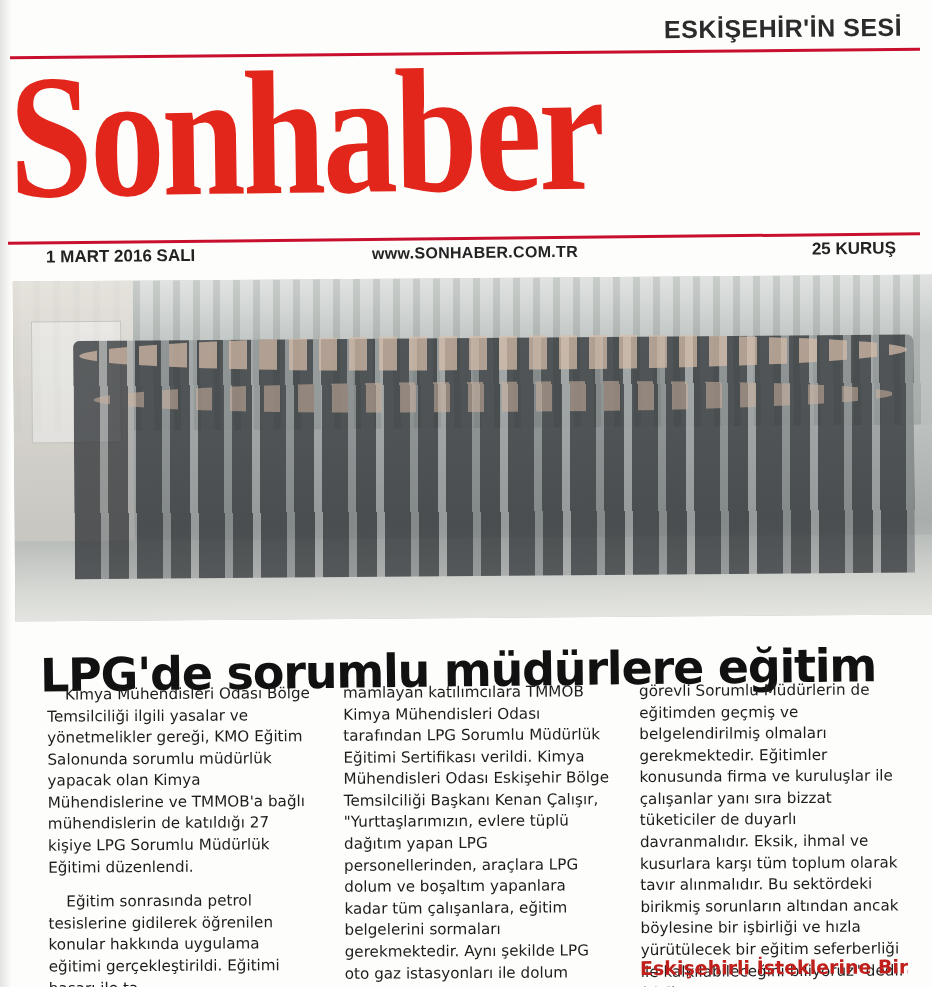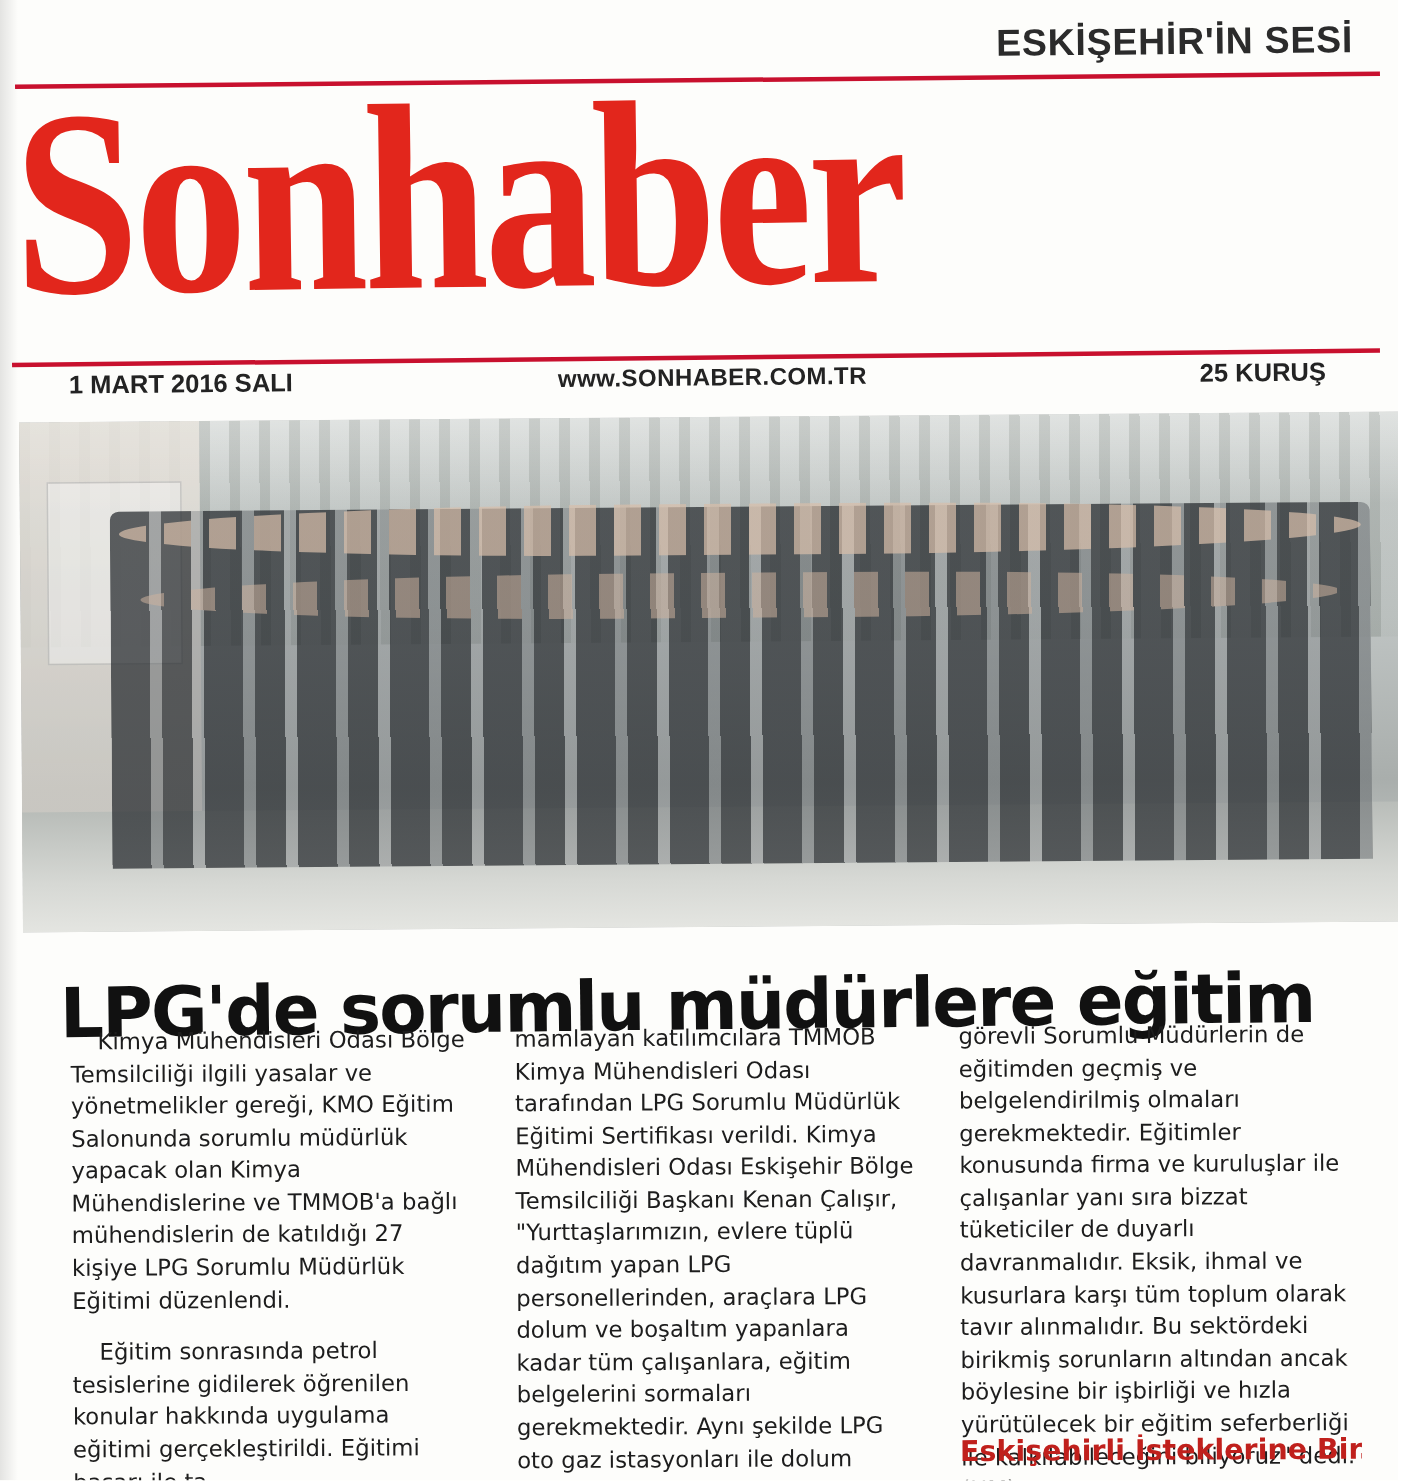--- a/index.html
+++ b/index.html
@@ -99,21 +99,21 @@
     position: absolute;
     left: 372px;
     top: 1px;
     font-size: 16px;
     font-weight: bold;
     color: #232323;
     letter-spacing: 0.3px;
   }
   .infoline .price {
     position: absolute;
-    right: 48px;
+    right: 36px;
     top: 0;
     font-size: 17px;
     font-weight: bold;
     color: #232323;
   }
 
   
   .photo-wrap {
     position: absolute;
     left: 14px;

